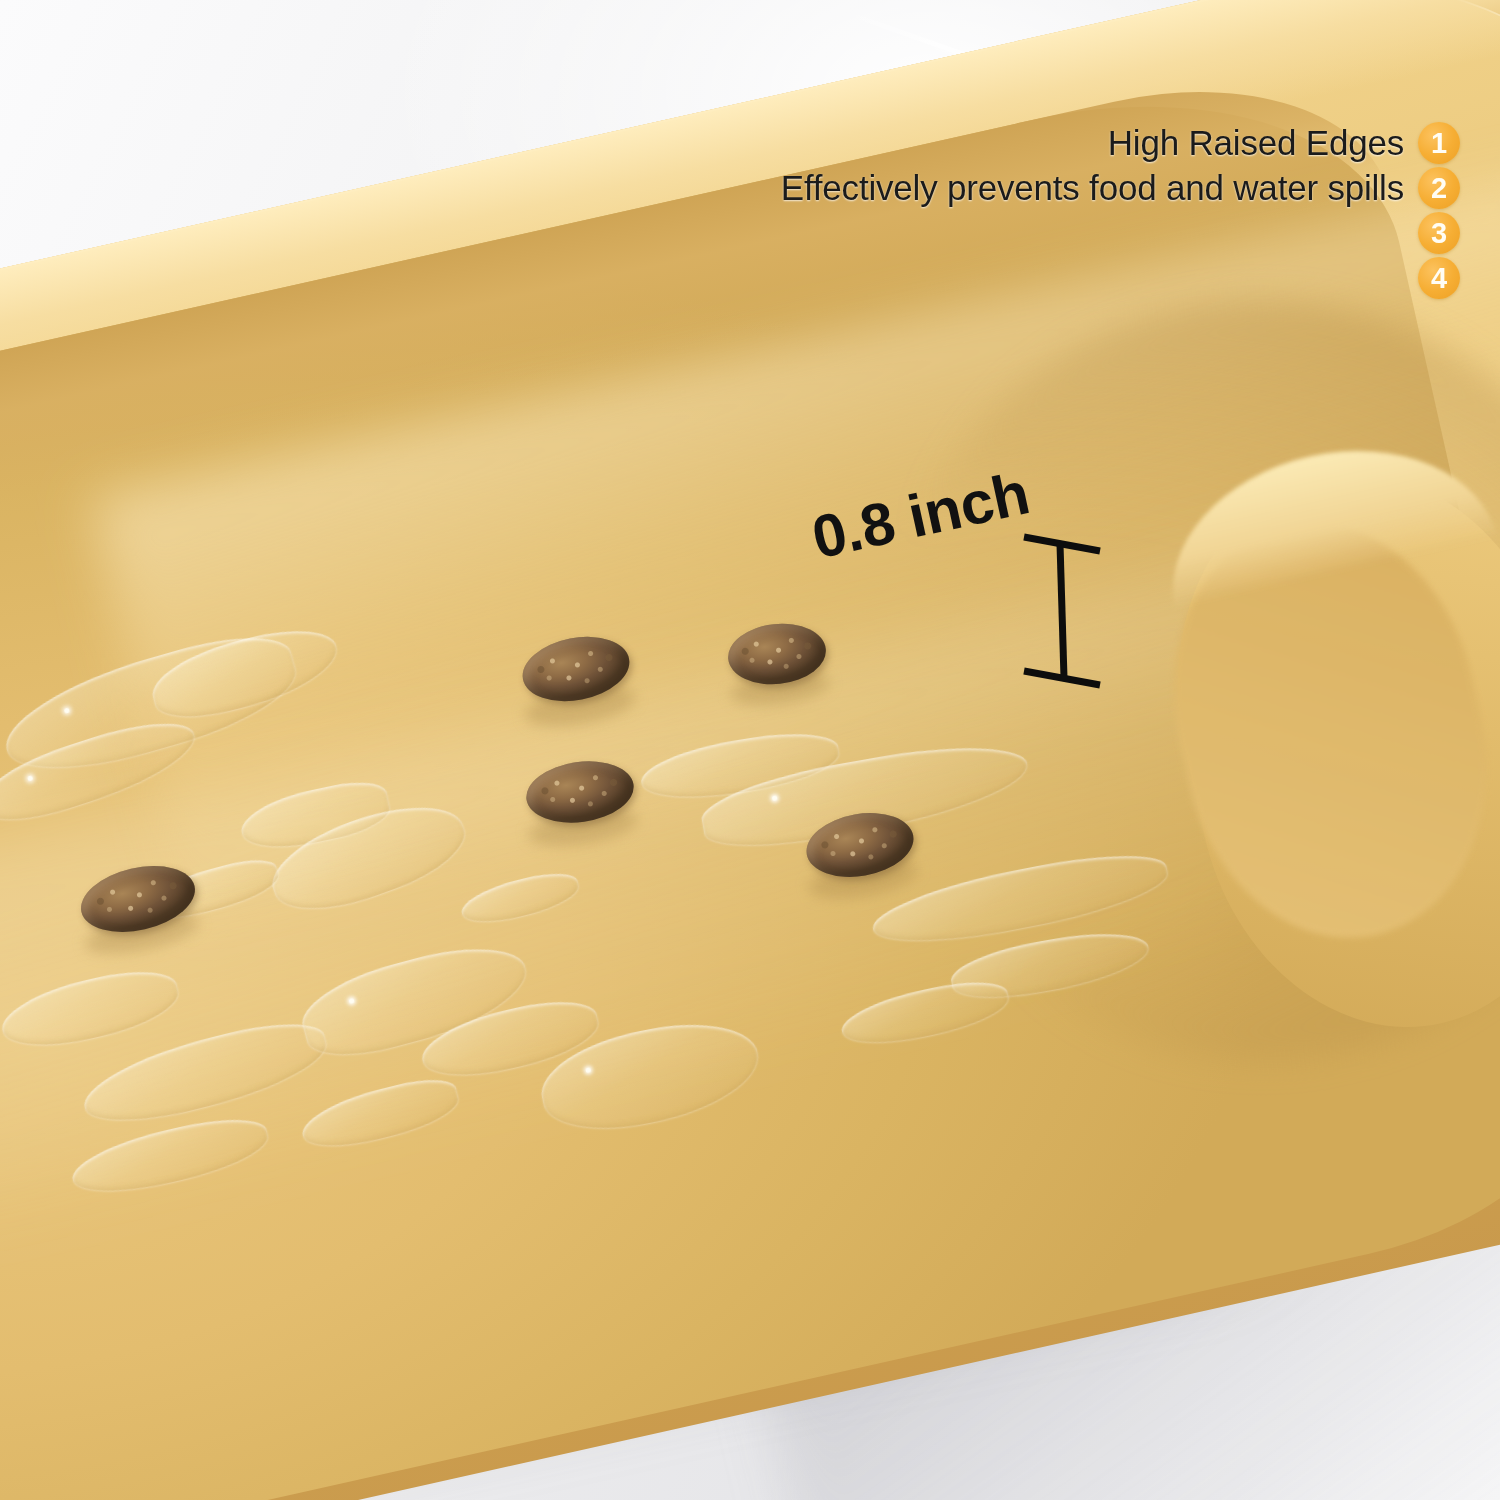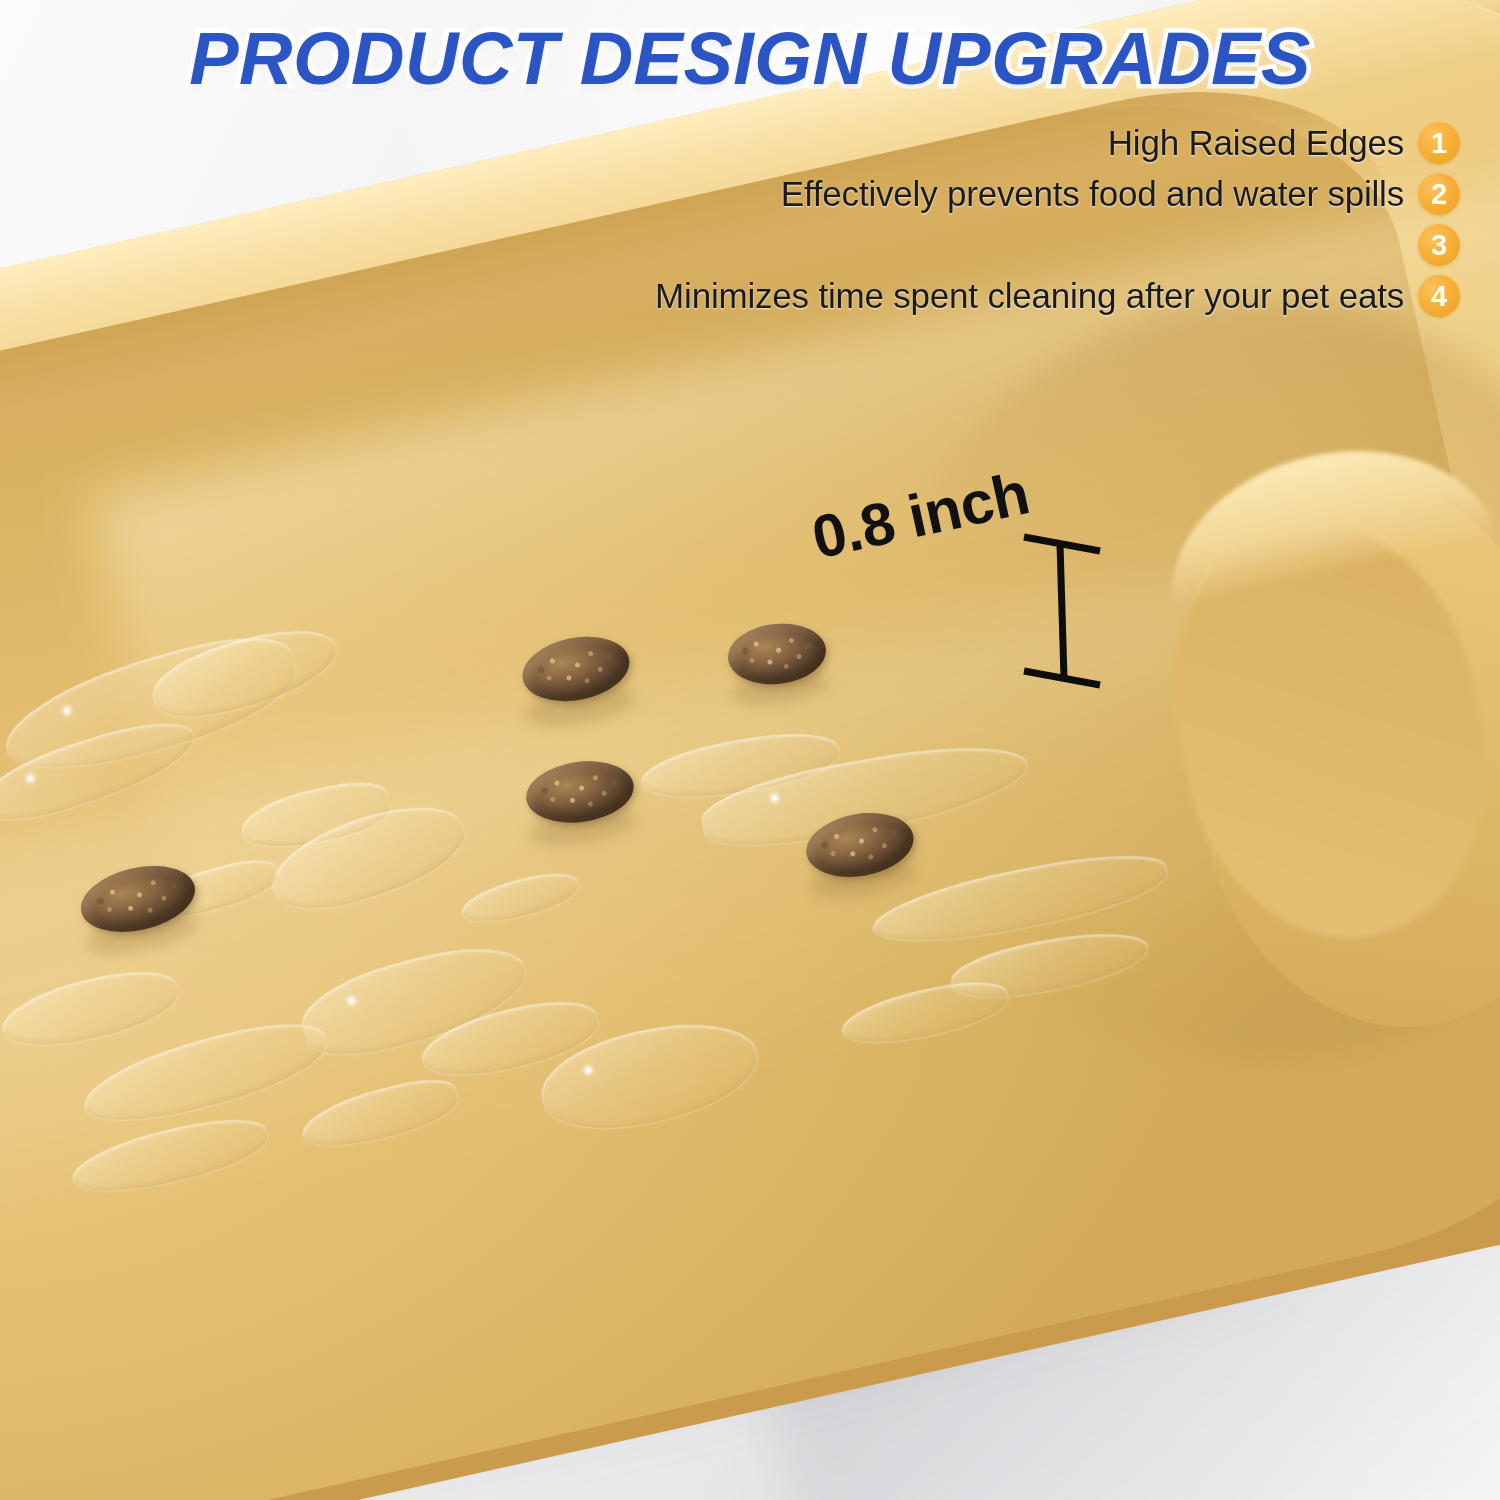--- a/index.html
+++ b/index.html
@@ -260,21 +260,21 @@
       0 3px 5px rgba(120,120,130,0.22);
   }
 
   
   #bullets {
     position: absolute;
     right: 40px; top: 122px;
     width: 960px;
     display: flex;
     flex-direction: column;
-    gap: 9px;
+    gap: 3px;
   }
   .bullet-row {
     display: flex;
     align-items: center;
     justify-content: flex-end;
     gap: 14px;
   }
   .bullet-text {
     font-size: 35px;
     color: #1b1b1b;
@@ -381,33 +381,31 @@
 
   <div id="dim-label">0.8 inch</div>
   <svg id="dim-beam" viewBox="0 0 86 170" xmlns="http://www.w3.org/2000/svg">
     <g stroke="#0d0d0d" stroke-width="7" stroke-linecap="butt">
       <line x1="4" y1="12" x2="80" y2="26"></line>
       <line x1="4" y1="146" x2="80" y2="160"></line>
       <line x1="40" y1="19" x2="44" y2="153"></line>
     </g>
   </svg>
 
-  <div id="headline">PRODUCT DESIGN UPGRADES</div>
 
   <div id="bullets">
     <div class="bullet-row">
       <span class="bullet-text">High Raised Edges</span>
       <span class="bullet-badge">1</span>
     </div>
     <div class="bullet-row">
       <span class="bullet-text">Effectively prevents food and water spills</span>
       <span class="bullet-badge">2</span>
     </div>
     <div class="bullet-row">
       <span class="bullet-badge">3</span>
     </div>
     <div class="bullet-row">
-      <span class="bullet-text">Minimizes time spent cleaning after your pet eats</span>
       <span class="bullet-badge">4</span>
     </div>
   </div>
 
 </div>
 
 </body></html>

